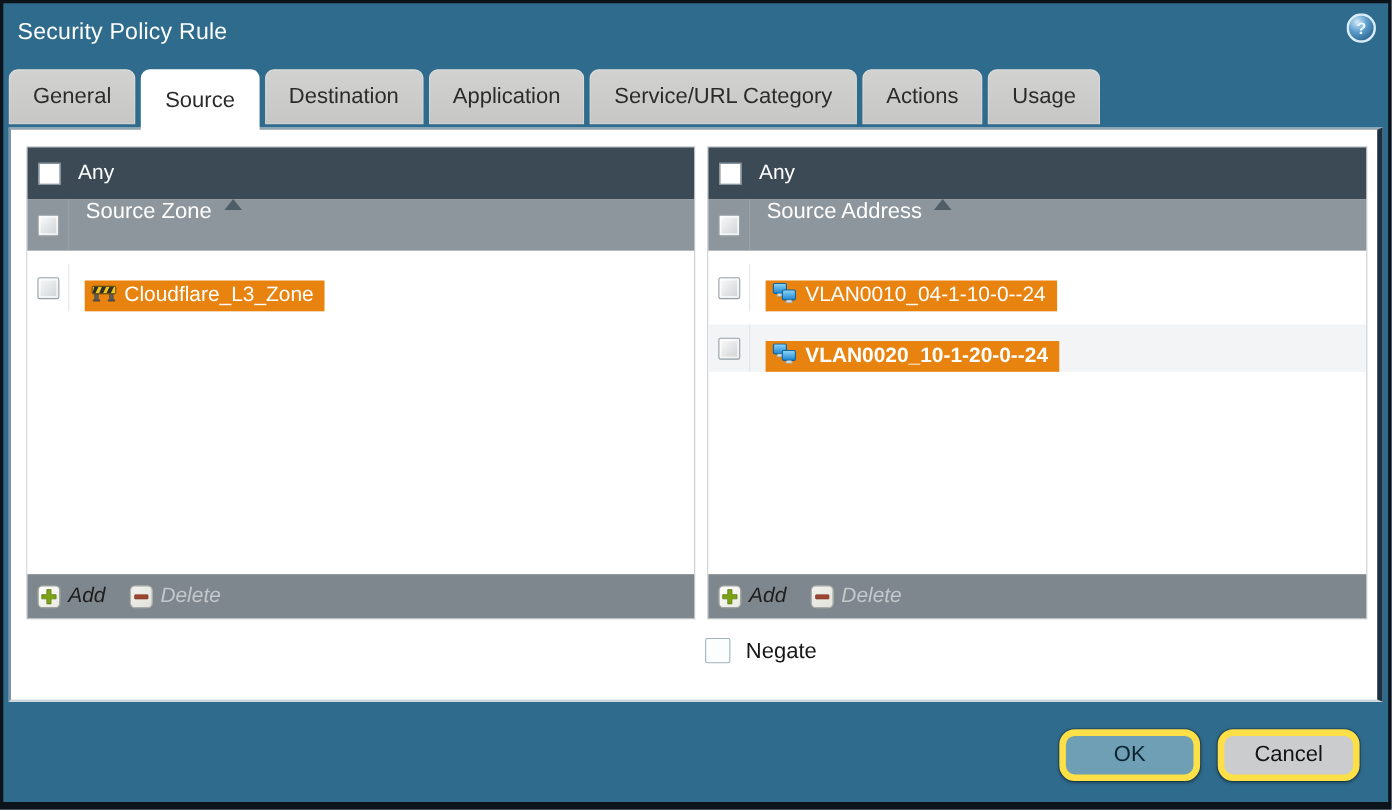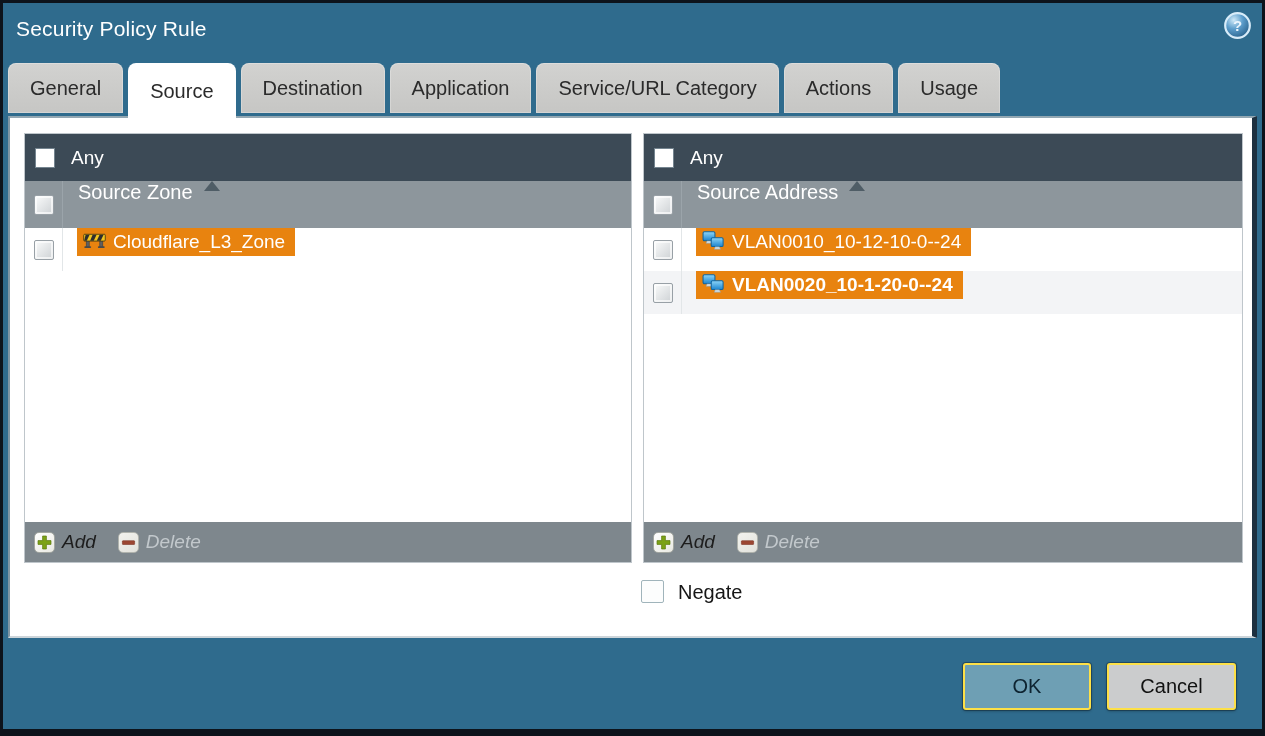--- a/index.html
+++ b/index.html
@@ -58,21 +58,21 @@
   }
   .col-header .cbcell { width:38px; display:flex; justify-content:center; align-self:stretch; align-items:center; border-right:1px solid #9ba4aa; }
   .col-header .label { color:#fff; font-size:20px; margin-left:15px; }
   .sort-asc {
     width:0; height:0; margin-left:11px; display:inline-block;
     border-left:8px solid transparent; border-right:8px solid transparent;
     border-bottom:10px solid #4f5d66;
   }
 
   .panel-body { flex:1 1 auto; background:#fff; overflow:hidden; }
-  .row { height:43px; display:flex; align-items:flex-start; }
+  .row { height:43px; display:flex; align-items:flex-end;margin-top:12px; }
   .row.alt { background:#f3f4f6;font-weight:bold; }
   .row .cbcell { width:38px; align-self:stretch; display:flex; justify-content:center; align-items:center; border-right:1px solid #e2e6e8; }
 
   .tag {
     margin-left:14px; height:28px; display:inline-flex; align-items:center;
     background:#E8830F; padding:0 10px 0 6px; gap:7px; cursor:pointer;
   }
   .tag .label { color:#fff; font-size:19px; white-space:nowrap; }
 
   .panel-footer {
@@ -100,22 +100,22 @@
     box-shadow: inset 0 0 0 2px rgba(255,255,255,.65);
   }
   .cb-negate {
     position:absolute; left:631px; top:462px; width:23px; height:23px;
     background:#fcfdfd; border:1px solid #a0b4bb; border-radius:2px; cursor:pointer;
   }
   .negate-label { position:absolute; left:668px; top:463px; font-size:20px; color:#161616; }
 
   
   .btn {
-    position:absolute; top:660px; height:47px; border-radius:3px;
-    border:2px solid #fde047; font-size:20px; font-family:inherit;
+    position:absolute; top:660px; height:47px; border-radius:14px;
+    border:6px solid #fde047; font-size:20px; font-family:inherit;
     display:flex; align-items:center; justify-content:center; cursor:pointer;
     box-shadow: 0 0 0 1px rgba(15,35,50,.4), 0 1px 3px rgba(0,0,0,.35);
   }
   .btn-ok { left:960px; width:128px; background:#6E9FB4; color:#0d2330; }
   .btn-cancel { left:1104px; width:129px; background:#cbcccd; color:#121212; }
 </style>
 </head>
 <body>
 
 <svg width="0" height="0" style="position:absolute">
@@ -242,21 +242,21 @@
             </div>
           <span class="tag">
             <span>
               <svg width="23" height="19" viewBox="0 0 24 20">
                 <rect x="1" y="0.8" width="12.5" height="9.4" rx="1.4" fill="url(#scr)" stroke="#0f649f" stroke-width="1.1"></rect>
                 <path d="M5.2 10.4 h4.4 l1.2 2.6 h-6.6 z" fill="#cfdce3" stroke="#8aa0ad" stroke-width="0.5"></path>
                 <rect x="9.6" y="7" width="12.5" height="9.4" rx="1.4" fill="url(#scr)" stroke="#0f649f" stroke-width="1.1"></rect>
                 <path d="M13.8 16.6 h4.4 l1.2 2.6 h-6.6 z" fill="#cfdce3" stroke="#8aa0ad" stroke-width="0.5"></path>
               </svg>
             </span>
-            <span class="label">VLAN0010_10-12-10-0--24</span>
+            <span class="label">VLAN0010_04-1-10-0--24</span>
           </span>
         </div>
         <div class="row alt">
           <div class="cbcell">
               <div class="cb cb-3d"></div>
             </div>
           <span class="tag">
             <span>
               <svg width="23" height="19" viewBox="0 0 24 20">
                 <rect x="1" y="0.8" width="12.5" height="9.4" rx="1.4" fill="url(#scr)" stroke="#0f649f" stroke-width="1.1"></rect>

